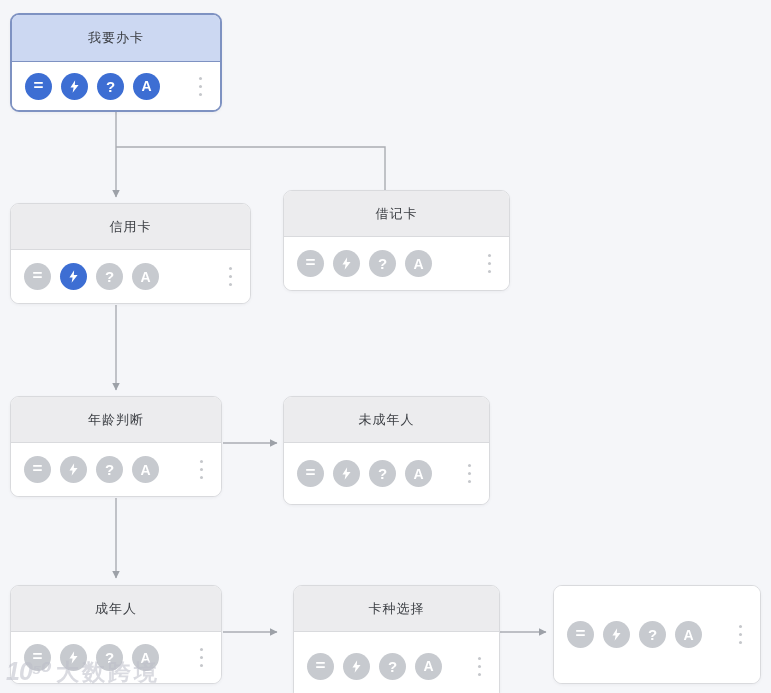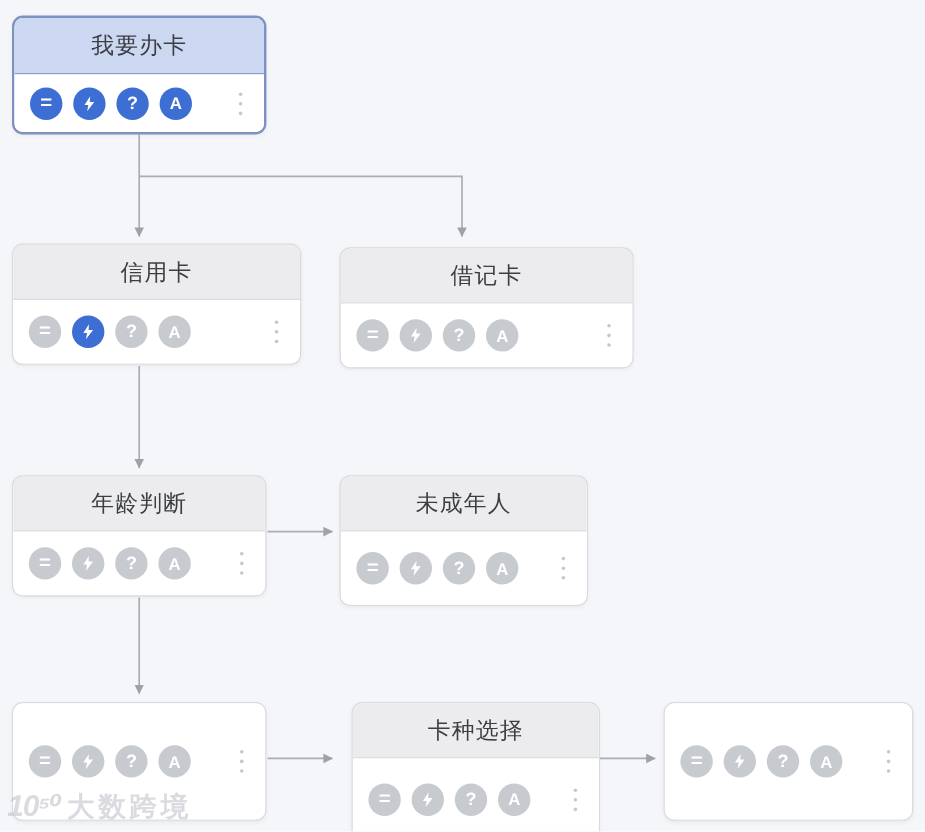--- a/index.html
+++ b/index.html
@@ -14,21 +14,21 @@
   .node{
     position:absolute;display:flex;flex-direction:column;box-sizing:border-box;
     background:#fff;border:1px solid var(--node-border,#d9dadd);border-radius:9px;
     box-shadow:0 1px 3px rgba(60,64,80,.06);overflow:hidden;
   }
   .node.selected{border:2px solid var(--selected-border,#7e92c2);}
   .node-header{
     flex:0 0 45px;display:flex;align-items:center;justify-content:center;
     background:var(--header-bg,#ececee);
     border-bottom:1px solid var(--node-border,#dcdcde);
-    font-size:19px;color:var(--title-color,#3b3e43);letter-spacing:1px;
+    font-size:13px;color:var(--title-color,#3b3e43);letter-spacing:1px;
   }
   .node.selected .node-header{
     flex-basis:46px;
     background:var(--selected-header-bg,#ccd8f2);
     border-bottom-color:var(--selected-border,#8a9cc6);
   }
   .node-body{flex:1;display:flex;align-items:center;gap:9px;padding:0 13px;background:#fff;}
   .icon{
     width:27px;height:27px;border-radius:50%;flex:0 0 27px;
     background:var(--inactive-icon,#c7cacf);color:#fff;
@@ -111,21 +111,21 @@
           <span class="glyph-a">A</span>
         </span>
       <span class="ellipsis">
           <i></i>
           <i></i>
           <i></i>
         </span>
     </div>
   </div>
 
-  <div class="node" style="left:283px;top:206px;width:245px;height:101px">
+  <div class="node" style="left:283px;top:190px;width:227px;height:101px">
     <div class="node-header">借记卡</div>
     <div class="node-body">
       <span class="icon">
           <span class="glyph-eq">=</span>
         </span>
       <span class="icon">
           <svg viewBox="0 0 24 24">
             <path d="M13 2 L5.5 13.5 H10.5 L9 22 L18.5 9.5 H12.5 Z" fill="#fff"></path>
           </svg>
         </span>
@@ -181,20 +181,21 @@
         </span>
       <span class="ellipsis">
           <i></i>
           <i></i>
           <i></i>
         </span>
     </div>
   </div>
 
   <div class="node" style="left:10px;top:585px;width:212px;height:99px">
+    <div class="node-header">成年人</div>
     <div class="node-body">
       <span class="icon">
           <span class="glyph-eq">=</span>
         </span>
       <span class="icon">
           <svg viewBox="0 0 24 24">
             <path d="M13 2 L5.5 13.5 H10.5 L9 22 L18.5 9.5 H12.5 Z" fill="#fff"></path>
           </svg>
         </span>
       <span class="icon">?</span>

